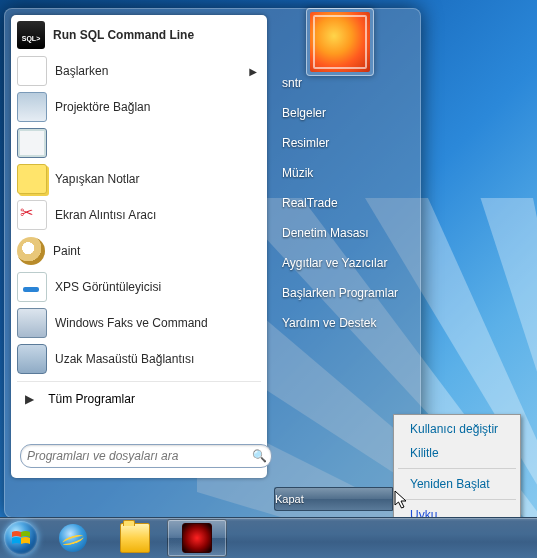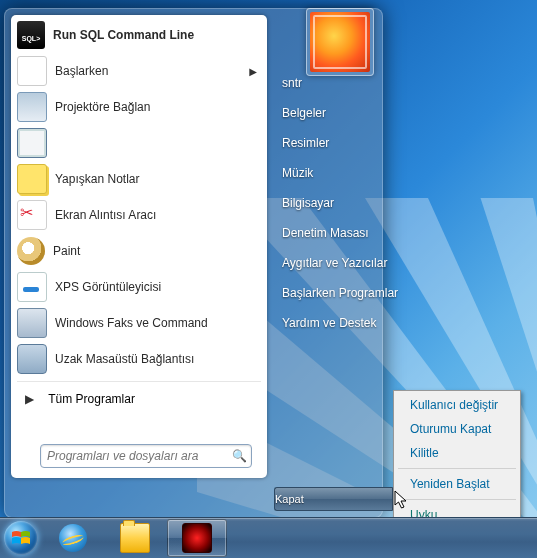--- a/index.html
+++ b/index.html
@@ -1,44 +1,44 @@
 <!DOCTYPE html>
 <html><head>
 <meta charset="utf-8">
 <style>
 html,body{margin:0;padding:0;width:537px;height:558px;font-family:"Segoe UI",Tahoma,sans-serif;font-size:12px;overflow:hidden;background:#1e5fa8}
 .desktop{position:absolute;inset:0;background:linear-gradient(135deg,#0a4a8a 0%,#1565b8 30%,#2b88d9 55%,#5bb0e8 75%,#8fcdf0 100%)}
 .rays{position:absolute;right:-80px;bottom:-60px;width:420px;height:420px;opacity:.9}
-.start-menu{position:absolute;left:4px;bottom:40px;width:379px;height:510px;border-radius:8px;background:rgba(110,135,165,.45);box-shadow:0 0 20px rgba(0,0,0,.6),inset 0 0 0 1px rgba(255,255,255,.25);padding:6px;box-sizing:border-box}
+.start-menu{position:absolute;left:4px;bottom:40px;width:417px;height:510px;border-radius:8px;background:rgba(110,135,165,.45);box-shadow:0 0 20px rgba(0,0,0,.6),inset 0 0 0 1px rgba(255,255,255,.25);padding:6px;box-sizing:border-box}
 .left-panel{position:absolute;left:7px;top:7px;width:256px;height:463px;background:#fff;border-radius:5px;box-shadow:0 0 4px rgba(0,0,0,.4)}
 .prog-list{padding:2px 0}
 .prog-item{display:flex;align-items:center;height:36px;padding:0 6px;cursor:default;position:relative}
 .prog-icon{width:28px;height:28px;margin-right:8px;flex:none;border-radius:3px;display:flex;align-items:center;justify-content:center;font-size:16px}
 .prog-label{color:#2a2a2a;flex:1}
 .prog-arrow{color:#333;font-size:10px;margin-right:4px}
 .prog-item.bold .prog-label{font-weight:600}
 .sep{height:1px;background:#e6e6e6;margin:2px 6px}
 .all-progs{display:flex;align-items:center;height:30px;padding:0 14px;cursor:default}
 .all-progs .arw{margin-right:14px;color:#333;font-size:12px}
 .search-wrap{position:absolute;left:7px;bottom:7px;width:256px;height:30px;display:flex;align-items:center}
-.search-box{flex:1;margin:0 22px;height:22px;border:1px solid #8aa3bf;border-radius:4px;display:flex;align-items:center;background:#fff;box-shadow:inset 0 1px 2px rgba(0,0,0,.15)}
+.search-box{flex:1;margin:0 2px;height:22px;border:1px solid #8aa3bf;border-radius:11px;display:flex;align-items:center;background:#fff;box-shadow:inset 0 1px 2px rgba(0,0,0,.15)}
 .search-input{flex:1;border:none;outline:none;font-style:italic;color:#6a6a6a;padding:0 6px;font-family:inherit;font-size:12px;height:20px;background:transparent}
 .search-icon{width:22px;color:#37a;text-align:center}
 .right-panel{position:absolute;left:270px;top:60px;width:145px}
 .avatar-wrap{position:absolute;left:302px;top:0;width:60px;height:60px;border:1px solid rgba(255,255,255,.5);border-radius:4px;padding:3px;background:rgba(255,255,255,.15);box-shadow:0 0 6px rgba(0,0,0,.4)}
 .avatar{width:100%;height:100%;background:radial-gradient(circle at 40% 40%,#ffd54a 0%,#ff9a1f 35%,#ff5a1f 60%,#c82f0f 100%);border-radius:2px;position:relative;overflow:hidden}
 .avatar::after{content:"";position:absolute;inset:3px;border:2px solid rgba(255,255,255,.6);border-radius:2px}
 .r-item{color:#fff;padding:8px 8px;cursor:default;text-shadow:0 1px 2px rgba(0,0,0,.6);font-size:12px}
 .shutdown-row{position:absolute;left:270px;bottom:7px;width:140px;height:24px;display:flex}
 .shutdown-btn{flex:1;background:linear-gradient(#7d96ad,#52708d 49%,#41607f 51%,#5a7a99);border:1px solid #2f4a64;border-right:none;border-radius:3px 0 0 3px;color:#fff;text-align:left;line-height:22px;font-size:11px;text-shadow:0 1px 1px rgba(0,0,0,.5);cursor:default}
 .shutdown-arrow{width:20px;background:linear-gradient(#8fa5ba,#6581a0 49%,#4f6f90 51%,#6a89a8);border:1px solid #2f4a64;border-radius:0 3px 3px 0;color:#fff;text-align:center;line-height:22px;font-size:9px;cursor:default;box-shadow:inset 0 0 0 1px rgba(255,255,255,.3)}
 .context-menu{position:absolute;left:393px;bottom:28px;width:122px;background:#f0f0f0;border:1px solid #979797;box-shadow:2px 2px 4px rgba(0,0,0,.35);padding:2px}
 .cm-item{padding:5px 14px;font-size:12px;color:#0369a1;cursor:default}
 .cm-sep{height:1px;background:#d0d0d0;margin:3px 2px}
-.cm-dis{color:#0f766e}
+.cm-dis{color:#1d4ed8}
 .cursor-img{position:absolute;left:394px;bottom:48px;pointer-events:none}
 .taskbar{position:absolute;left:0;right:0;bottom:0;height:40px;background:linear-gradient(#6a87a6 0%,#4a6d92 8%,#436a92 40%,#3a5f87 60%,#456f9a 100%);box-shadow:inset 0 1px 0 rgba(255,255,255,.25);display:flex;align-items:center;border-top:1px solid #2a4560}
 .orb{width:42px;height:40px;display:flex;align-items:center;justify-content:center;cursor:default}
 .orb-c{width:34px;height:34px;border-radius:50%;background:radial-gradient(circle at 35% 30%,#aee4ff 0%,#4aa3e0 30%,#1a64a8 60%,#093a68 100%);box-shadow:0 0 6px rgba(120,200,255,.9),inset 0 0 3px rgba(255,255,255,.8);position:relative}
 .win-flag{position:absolute;left:50%;top:50%;width:18px;height:14px;transform:translate(-50%,-50%)}
 .tb-btn{width:58px;height:36px;margin:0 1px;border-radius:3px;display:flex;align-items:center;justify-content:center;cursor:default;border:1px solid transparent}
 .tb-btn.active{background:linear-gradient(rgba(255,255,255,.35),rgba(255,255,255,.1) 50%,rgba(0,0,0,.05) 51%,rgba(255,255,255,.15));border:1px solid rgba(0,0,0,.35);box-shadow:inset 0 0 0 1px rgba(255,255,255,.35)}
 .tb-ic{width:28px;height:28px;border-radius:3px}
 
 .ic-sql{background:linear-gradient(#2a2a2a,#000);color:#fff;font-size:7px;font-weight:bold;text-align:center;line-height:12px}
@@ -137,36 +137,35 @@
 
   <div class="avatar-wrap">
     <div class="avatar"></div>
   </div>
 
   <div class="right-panel" id="right-panel">
       <div class="r-item">sntr</div>
       <div class="r-item">Belgeler</div>
       <div class="r-item">Resimler</div>
       <div class="r-item">Müzik</div>
-      <div class="r-item">Bilgisayar</div>
+      <div class="r-item">RealTrade</div>
       <div class="r-item">Denetim Masası</div>
       <div class="r-item">Aygıtlar ve Yazıcılar</div>
       <div class="r-item">Başlarken Programlar</div>
       <div class="r-item">Yardım ve Destek</div>
     </div>
 
   <div class="shutdown-row">
     <div class="shutdown-btn">Kapat</div>
     <div class="shutdown-arrow">▶</div>
   </div>
 </div>
 
 <div class="context-menu" id="ctx">
     <div class="cm-item">Kullanıcı değiştir</div>
-    <div class="cm-item">Oturumu Kapat</div>
     <div class="cm-item">Kilitle</div>
     <div class="cm-sep"></div>
     <div class="cm-item">Yeniden Başlat</div>
     <div class="cm-sep"></div>
     <div class="cm-item cm-dis">Uyku</div>
   </div>
 
 <svg class="cursor-img" width="20" height="20">
   <path d="M1 1 L1 15 L4.5 12 L7.5 18 L10 17 L7 11 L12 11 Z" fill="#fff" stroke="#000" stroke-width="1"></path>
 </svg>

